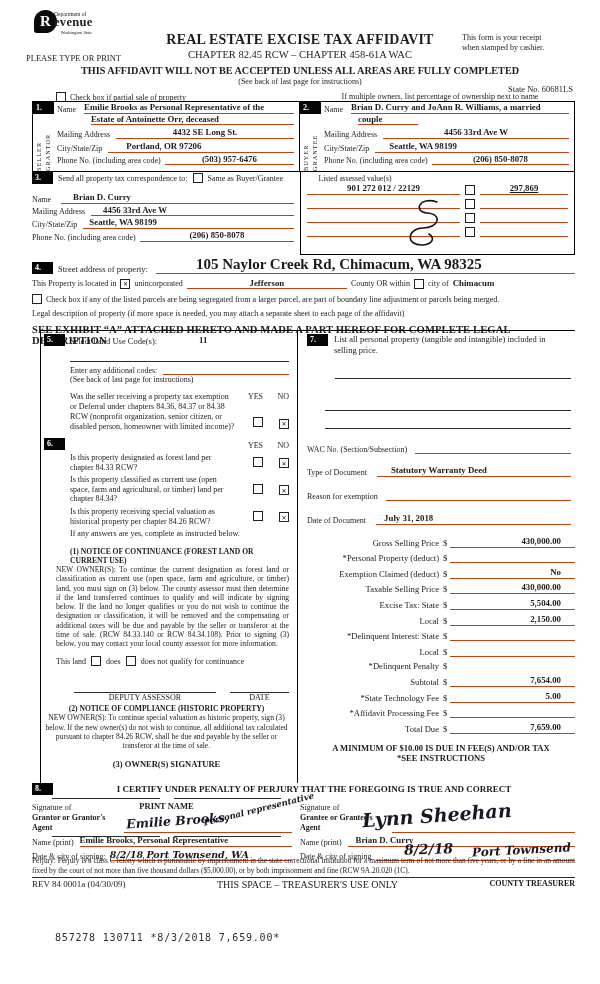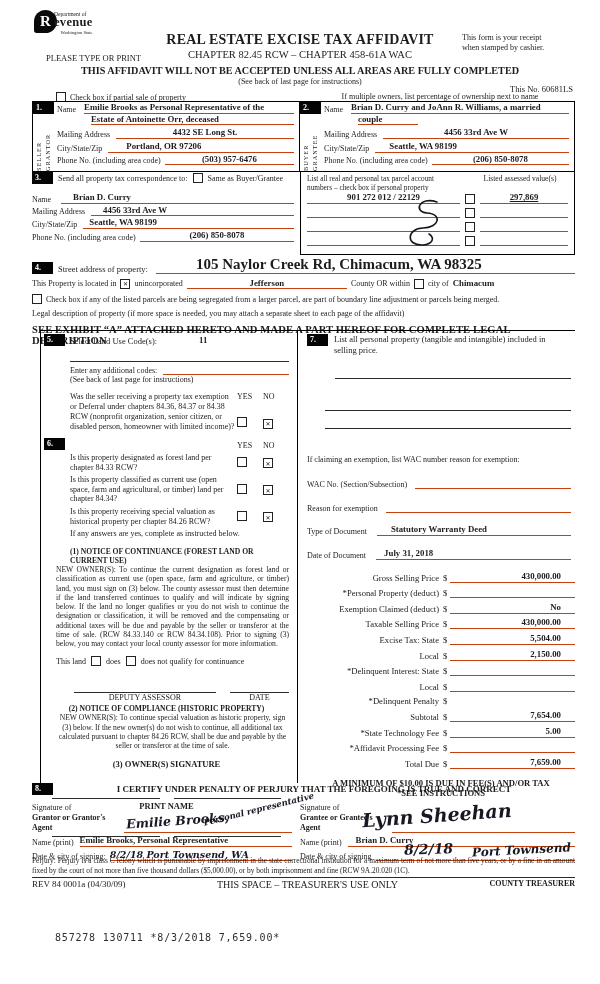--- a/index.html
+++ b/index.html
@@ -33,48 +33,48 @@
   .dline{border-bottom:1px solid #2b2b2b;height:9px;}
   .feerow{display:flex;align-items:flex-end;margin-bottom:3.6px;}
   .feelbl{width:132px;text-align:right;font-size:8.6px;flex:none;padding-right:4px;}
   .dollar{flex:none;font-size:8.6px;padding-right:3px;}
   .feeline{flex:1;text-align:right;padding-right:14px;font-size:8.8px;height:11px;}
   .noline{border-bottom:none;}
   .hand{font-family:"DejaVu Serif",serif;font-style:italic;font-weight:700;color:#181824;
         white-space:nowrap;}
   .qrow{display:flex;align-items:center;margin-bottom:3px;}
   .qtxt{flex:1;font-size:8px;line-height:1.2;}
-  .qcol{width:26px;text-align:left;flex:none;}
+  .qcol{width:26px;text-align:right;flex:none;}
 </style>
 </head>
 <body>
 
 <div class="page">
 
   <div class="abs" style="left:34px;top:10px;display:flex;">
     <div style="width:23px;height:23px;background:#0a0a0a;border-radius:50% 50% 50% 12%;
                 color:#fff;font-weight:700;font-size:15px;text-align:center;line-height:22px;">R</div>
     <div style="margin-left:-3px;padding-top:1px;">
       <div style="font-size:5.6px;">Department of</div>
       <div style="font-size:12.5px;font-weight:700;margin-top:-2px;letter-spacing:0.3px;">evenue</div>
       <div style="font-size:4.6px;text-align:right;">Washington State</div>
     </div>
   </div>
-  <div class="abs sm85" style="left:46px;top:53px;">PLEASE TYPE OR PRINT</div>
+  <div class="abs sm85" style="left:26px;top:53px;">PLEASE TYPE OR PRINT</div>
   <div class="abs cent" style="left:145px;top:32px;width:310px;">
     <div style="font-size:14px;font-weight:700;letter-spacing:0.2px;">REAL ESTATE EXCISE TAX AFFIDAVIT</div>
     <div style="font-size:10.5px;margin-top:1px;">CHAPTER 82.45 RCW – CHAPTER 458-61A WAC</div>
   </div>
   <div class="abs sm8" style="right:30px;top:33px;width:108px;line-height:1.3;">
     <div>This form is your receipt</div>
     <div>when stamped by cashier.</div>
   </div>
   <div class="abs cent b" style="left:0;top:65px;width:100%;font-size:10.2px;">THIS AFFIDAVIT WILL NOT BE ACCEPTED UNLESS ALL AREAS ARE FULLY COMPLETED</div>
   <div class="abs cent sm8" style="left:0;top:77px;width:100%;">(See back of last page for instructions)</div>
-  <div class="abs sm85" style="right:27px;top:84px;">This No. 60681LS</div>
+  <div class="abs sm85" style="right:27px;top:84px;">State No. 60681LS</div>
 
   <div class="abs sm8" style="left:56px;top:92px;display:flex;align-items:center;gap:4px;">
     <span class="cb"></span>
     <span>Check box if partial sale of property</span>
   </div>
   <div class="abs sm8 cent" style="left:305px;top:92px;width:270px;">If multiple owners, list percentage of ownership next to name</div>
 
   <div class="abs" style="left:32px;top:101px;width:543px;height:71px;display:flex;">
 
     <div class="pbox" style="width:268px;height:71px;">
@@ -161,24 +161,20 @@
         <span class="ul fill v85" style="padding-left:6px;">Seattle, WA 98199</span>
       </div>
       <div class="frow" style="margin-top:2px;">
         <span class="sm8" style="margin-right:4px;">Phone No. (including area code)</span>
         <span class="ul fill v85 cent">(206) 850-8078</span>
       </div>
     </div>
 
     <div style="flex:1;border:1px solid #000;position:relative;padding:2px 6px;box-sizing:border-box;margin-top:-1px;">
       <div style="display:flex;">
-        <div class="sm7" style="flex:1;line-height:1.25;">
-          <div>List all real and personal tax parcel account</div>
-          <div>numbers – check box if personal property</div>
-        </div>
         <div class="sm75 cent" style="width:96px;">Listed assessed value(s)</div>
       </div>
       <div class="frow" style="margin-top:1px;">
         <span class="ul fill cent v85">901 272 012 / 22129</span>
         <span class="cb" style="margin:0 5px;"></span>
         <span class="ul cent v85" style="width:88px;text-decoration:underline;">297,869</span>
       </div>
       <div class="frow" style="margin-top:4px;">
         <span class="ul fill cent v85" style="height:9px;"></span>
         <span class="cb" style="margin:0 5px;"></span>
@@ -291,21 +287,21 @@
           <div class="dline"></div>
           <div class="sm8">DEPUTY ASSESSOR</div>
         </div>
         <div style="width:66px;text-align:center;">
           <div class="dline"></div>
           <div class="sm8">DATE</div>
         </div>
       </div>
 
       <div class="b sm75 cent" style="margin-top:2px;">(2) NOTICE OF COMPLIANCE (HISTORIC PROPERTY)</div>
-      <div class="sm75 cent" style="line-height:1.22;margin-left:12px;">NEW OWNER(S):  To continue special valuation as historic property, sign (3) below.  If the new owner(s) do not wish to continue, all additional tax calculated pursuant to chapter 84.26 RCW, shall be due and payable by the seller or transferor at the time of sale.</div>
+      <div class="sm75 cent" style="line-height:1.22;">NEW OWNER(S):  To continue special valuation as historic property, sign (3) below.  If the new owner(s) do not wish to continue, all additional tax calculated pursuant to chapter 84.26 RCW, shall be due and payable by the seller or transferor at the time of sale.</div>
 
       <div class="b sm85 cent" style="margin-top:9px;">(3)  OWNER(S) SIGNATURE</div>
       <div style="display:flex;gap:14px;margin-top:20px;padding:0 8px;">
         <div class="dline fill"></div>
         <div class="dline fill"></div>
       </div>
       <div class="b sm85 cent" style="margin-top:2px;">PRINT NAME</div>
       <div style="display:flex;gap:14px;margin-top:16px;padding:0 8px;">
         <div class="dline fill"></div>
         <div class="dline fill"></div>
@@ -314,33 +310,32 @@
 
     <div style="flex:1;padding:3px 0 0 9px;position:relative;box-sizing:border-box;">
       <div style="display:flex;">
         <span class="tab" style="margin-right:6px;">7.</span>
         <span class="sm85" style="width:228px;line-height:1.25;">List all personal property (tangible and intangible) included in selling price.</span>
       </div>
       <div class="dline" style="margin:14px 4px 0 28px;"></div>
       <div class="dline" style="margin:22px 4px 0 18px;"></div>
       <div class="dline" style="margin:8px 4px 0 18px;"></div>
 
-      <div class="sm8" style="margin-top:26px;">If claiming an exemption, list WAC number reason for exemption:</div>
 
       <div class="frow" style="margin-top:15px;">
         <span class="sm8" style="margin-right:8px;">WAC No. (Section/Subsection)</span>
         <span class="ul fill" style="height:9px;margin-right:4px;"></span>
       </div>
+      <div class="frow" style="margin-top:12px;">
+        <span class="sm8" style="margin-right:10px;">Type of Document</span>
+        <span class="ul fill v85" style="padding-left:14px;margin-right:4px;">Statutory Warranty Deed</span>
+      </div>
       <div class="frow" style="margin-top:14px;">
         <span class="sm8" style="margin-right:8px;">Reason for exemption</span>
         <span class="ul fill" style="height:9px;margin-right:4px;"></span>
-      </div>
-      <div class="frow" style="margin-top:12px;">
-        <span class="sm8" style="margin-right:10px;">Type of Document</span>
-        <span class="ul fill v85" style="padding-left:14px;margin-right:4px;">Statutory Warranty Deed</span>
       </div>
       <div class="frow" style="margin-top:13px;">
         <span class="sm8" style="margin-right:10px;">Date of Document</span>
         <span class="ul fill v85" style="padding-left:8px;margin-right:4px;">July 31, 2018</span>
       </div>
 
       <div style="margin-top:11px;">
         <div class="feerow">
           <span class="feelbl">Gross Selling Price</span>
           <span class="dollar">$</span>

